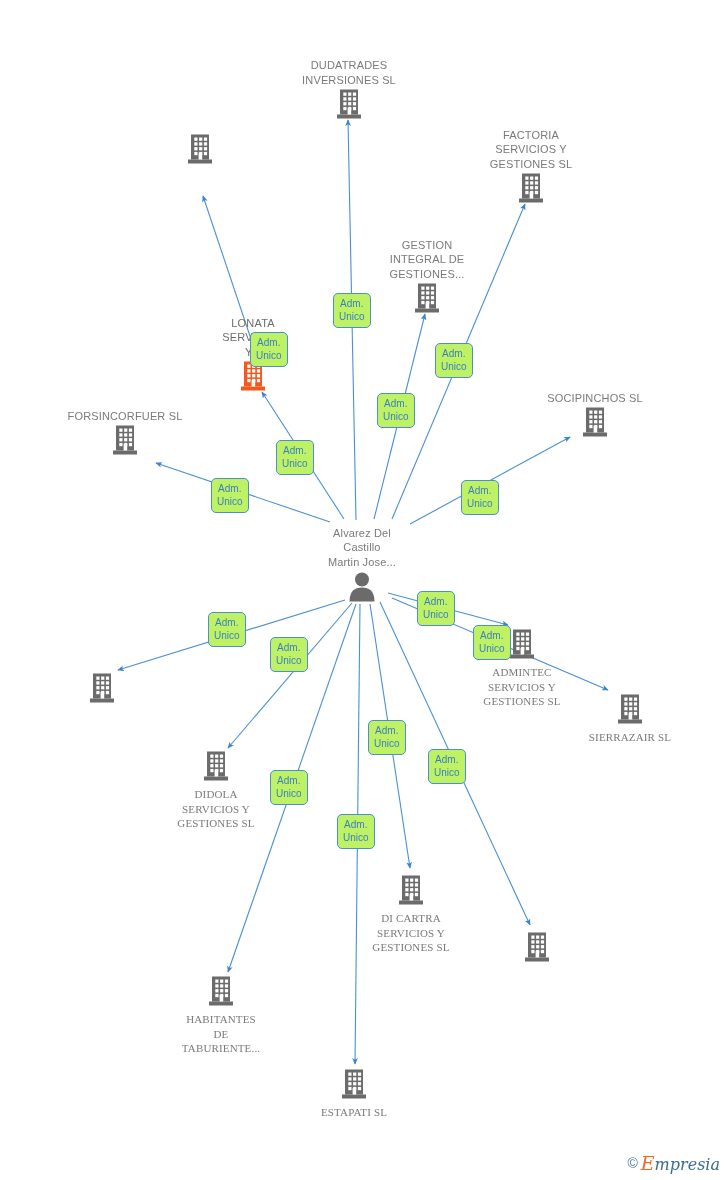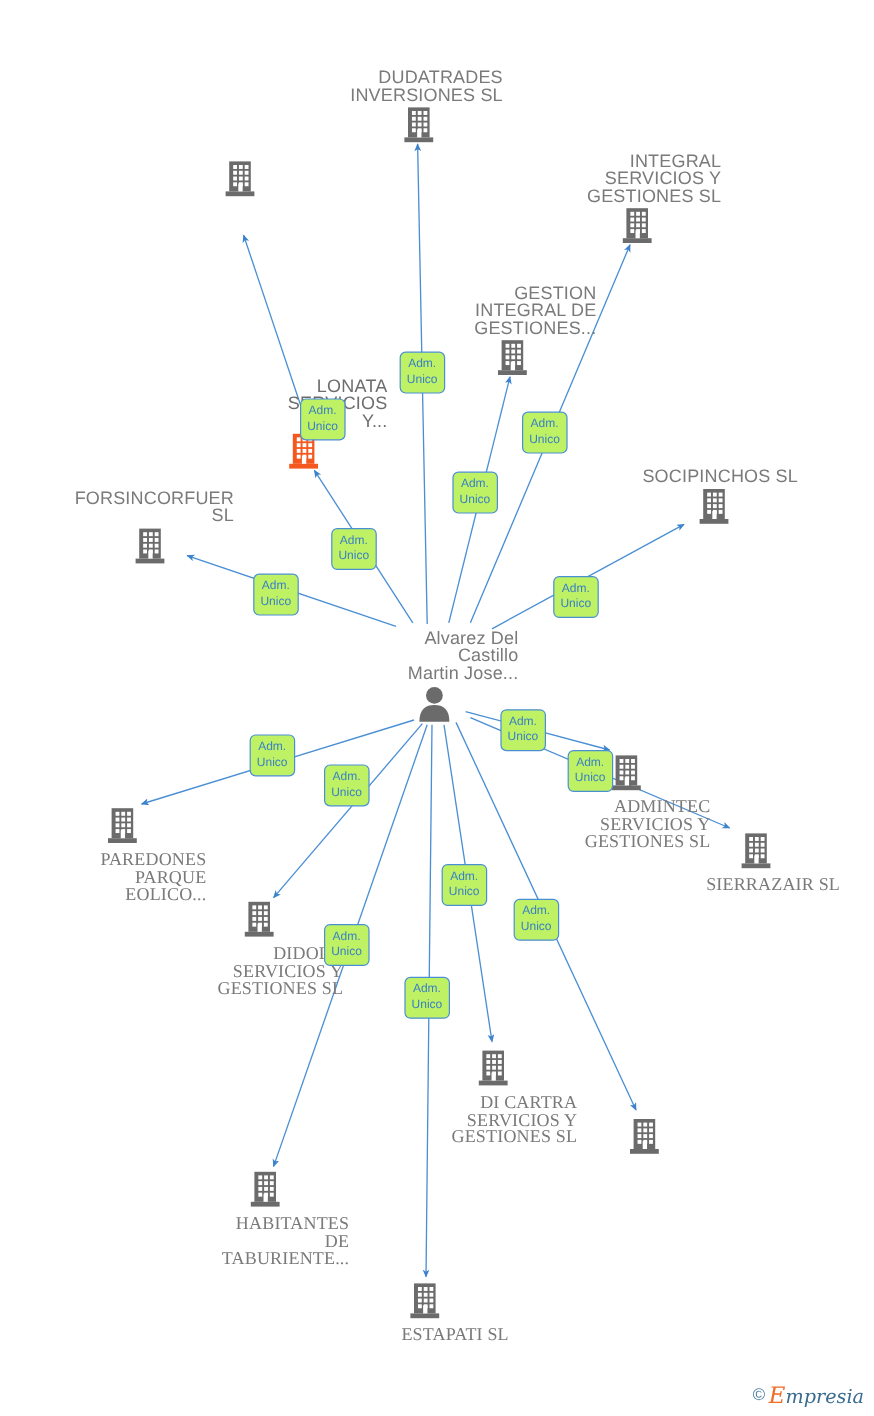--- a/index.html
+++ b/index.html
@@ -31,26 +31,25 @@
     margin-left: -70px;
     text-align: center;
     z-index: 5;
   }
   .node .ico {
     display: block;
     margin: 0 auto;
   }
   .node .lbl {
     display: block;
-    font-size: 15px;
+    font-size: 11px;
     line-height: 14.5px;
     color: #7a7a7a;
     letter-spacing: 0.15px;
     white-space: pre-line;
-    text-align: right;
   }
   .node.label-above .lbl { margin-bottom: 1px; }
   .node.label-below .lbl { margin-top: 1px; font-family: Liberation Serif, serif; }
   .node.highlight .lbl {
     color: #6d6d6d;
     font-weight: normal;
     letter-spacing: 0.2px;
   }
   .edge-badge {
     position: absolute;
@@ -157,21 +156,21 @@
             <rect x="8.3" y="14.1" width="3.2" height="3.3" fill="#ffffff"></rect>
             <rect x="13.1" y="14.1" width="3.2" height="3.3" fill="#ffffff"></rect>
             <rect x="17.9" y="14.1" width="3.2" height="3.3" fill="#ffffff"></rect>
             <rect x="8.3" y="18.9" width="3.2" height="3.3" fill="#ffffff"></rect>
             <rect x="13.1" y="18.9" width="3.2" height="3.3" fill="#ffffff"></rect>
             <rect x="17.9" y="18.9" width="3.2" height="3.3" fill="#ffffff"></rect>
             <rect x="12.6" y="19.8" width="3.6" height="6.7" fill="#ffffff"></rect>
           </svg></span>
       </div>
       <div class="node label-above" style="left: 531px; top: 127.5px;">
-        <span class="lbl">INTEGRAL
+        <span class="lbl">FACTORIA
 SERVICIOS Y
 GESTIONES SL</span>
         <span class="ico"><svg width="28" height="32" viewBox="0 0 28 32" aria-hidden="true">
             <rect x="5" y="1.5" width="18" height="25" fill="#6b6b6b"></rect>
             <rect x="2" y="26.5" width="24" height="4" fill="#6b6b6b"></rect>
             <rect x="8.3" y="4.5" width="3.2" height="3.3" fill="#ffffff"></rect>
             <rect x="13.1" y="4.5" width="3.2" height="3.3" fill="#ffffff"></rect>
             <rect x="17.9" y="4.5" width="3.2" height="3.3" fill="#ffffff"></rect>
             <rect x="8.3" y="9.3" width="3.2" height="3.3" fill="#ffffff"></rect>
             <rect x="13.1" y="9.3" width="3.2" height="3.3" fill="#ffffff"></rect>
@@ -311,23 +310,20 @@
             <rect x="13.1" y="9.3" width="3.2" height="3.3" fill="#ffffff"></rect>
             <rect x="17.9" y="9.3" width="3.2" height="3.3" fill="#ffffff"></rect>
             <rect x="8.3" y="14.1" width="3.2" height="3.3" fill="#ffffff"></rect>
             <rect x="13.1" y="14.1" width="3.2" height="3.3" fill="#ffffff"></rect>
             <rect x="17.9" y="14.1" width="3.2" height="3.3" fill="#ffffff"></rect>
             <rect x="8.3" y="18.9" width="3.2" height="3.3" fill="#ffffff"></rect>
             <rect x="13.1" y="18.9" width="3.2" height="3.3" fill="#ffffff"></rect>
             <rect x="17.9" y="18.9" width="3.2" height="3.3" fill="#ffffff"></rect>
             <rect x="12.6" y="19.8" width="3.6" height="6.7" fill="#ffffff"></rect>
           </svg></span>
-        <span class="lbl">PAREDONES
-PARQUE
-EOLICO...</span>
       </div>
       <div class="node label-below" style="left: 630px; top: 693px;">
         <span class="ico"><svg width="28" height="32" viewBox="0 0 28 32" aria-hidden="true">
             <rect x="5" y="1.5" width="18" height="25" fill="#6b6b6b"></rect>
             <rect x="2" y="26.5" width="24" height="4" fill="#6b6b6b"></rect>
             <rect x="8.3" y="4.5" width="3.2" height="3.3" fill="#ffffff"></rect>
             <rect x="13.1" y="4.5" width="3.2" height="3.3" fill="#ffffff"></rect>
             <rect x="17.9" y="4.5" width="3.2" height="3.3" fill="#ffffff"></rect>
             <rect x="8.3" y="9.3" width="3.2" height="3.3" fill="#ffffff"></rect>
             <rect x="13.1" y="9.3" width="3.2" height="3.3" fill="#ffffff"></rect>

